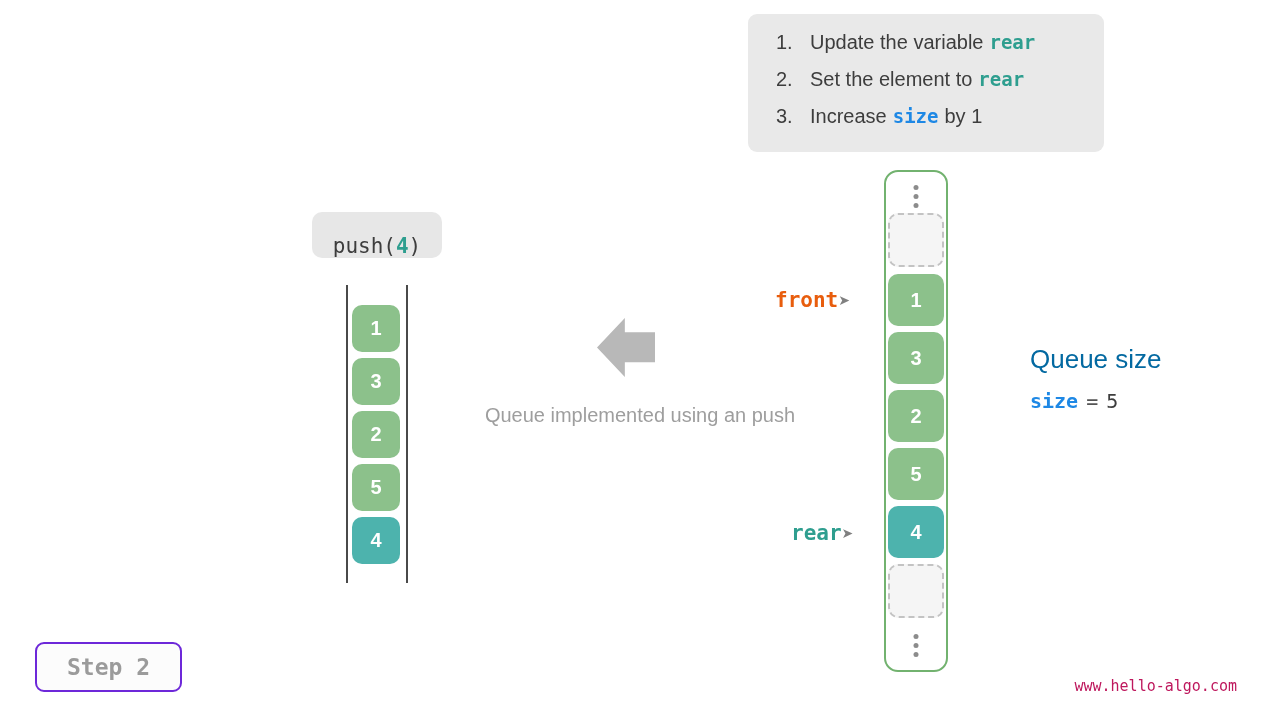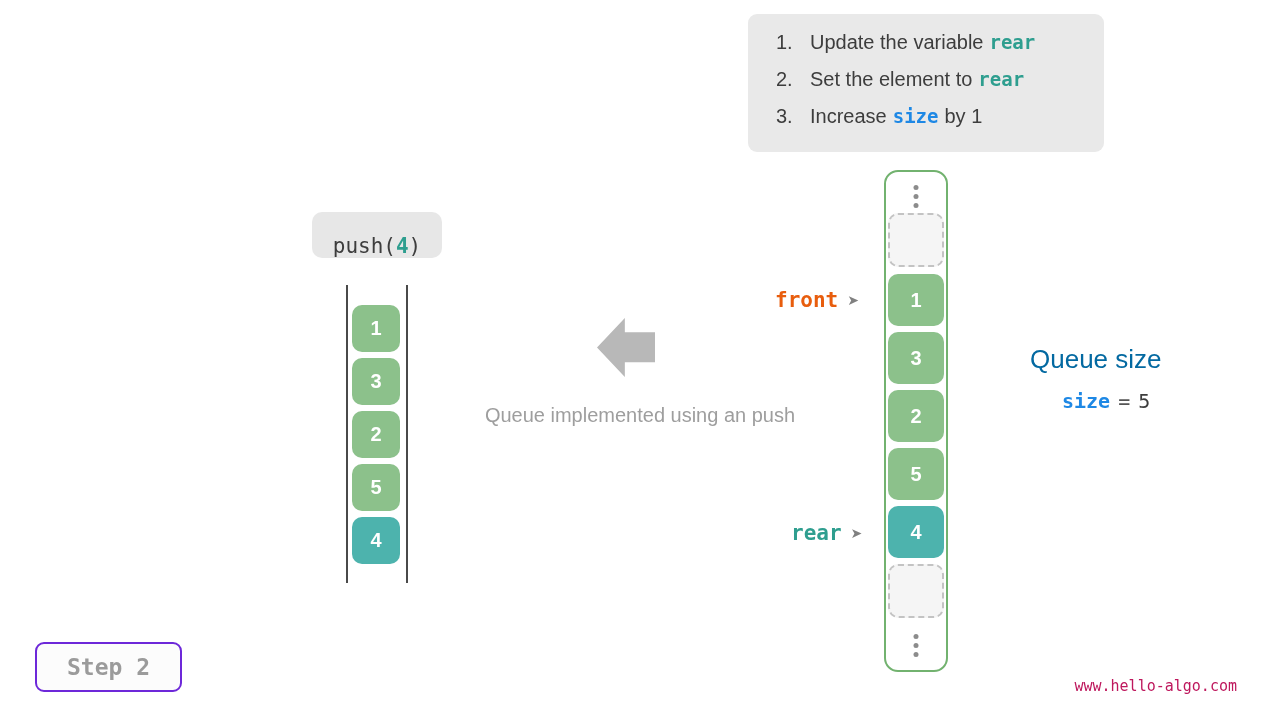--- a/index.html
+++ b/index.html
@@ -92,40 +92,40 @@
     position: absolute; left: 50%; transform: translateX(-50%);
     display: flex; flex-direction: column; gap: 4px;
   }
   .vdots i {
     width: 5px; height: 5px; border-radius: 50%;
     background: #8c8c8c; display: block;
   }
 
   
   .pointer-row {
-    position: absolute; display: flex; align-items: center; gap: 9px;
+    position: absolute; display: flex; align-items: center; gap: 0;
     height: 26px;
   }
   .pointer-label {
     font-family: "DejaVu Sans Mono", "Liberation Mono", monospace;
     font-weight: bold; font-size: 21px;
   }
   .pointer-row .glyph { font-size: 14px; color: #808080; font-family: "DejaVu Sans", sans-serif; }
   .pointer-front { left: 775px; top: 287px; }
   .pointer-front .pointer-label { color: #e85d0d; }
   .pointer-rear { left: 791px; top: 520px; }
   .pointer-rear .pointer-label { color: #2e9e8f; }
 
   
   .size-panel { position: absolute; left: 1030px; top: 344px; }
   .size-title { font-size: 26px; color: #0369a1; }
   .size-line {
     margin-top: 14px;
     font-family: "DejaVu Sans Mono", "Liberation Mono", monospace;
-    font-size: 20px; color: #3d3d3d; margin-left: 32px;
+    font-size: 20px; color: #3d3d3d;
   }
   .size-line .var { color: #1e88e5; font-weight: bold; }
   .size-line .eq { margin: 0 8px; color: #555555; }
 
   
   .step-badge {
     position: absolute; left: 35px; top: 642px;
     width: 147px; height: 50px;
     background: #fcfcfc; border: 2px solid #6d28d9; border-radius: 9px;
     display: flex; align-items: center; justify-content: center;

